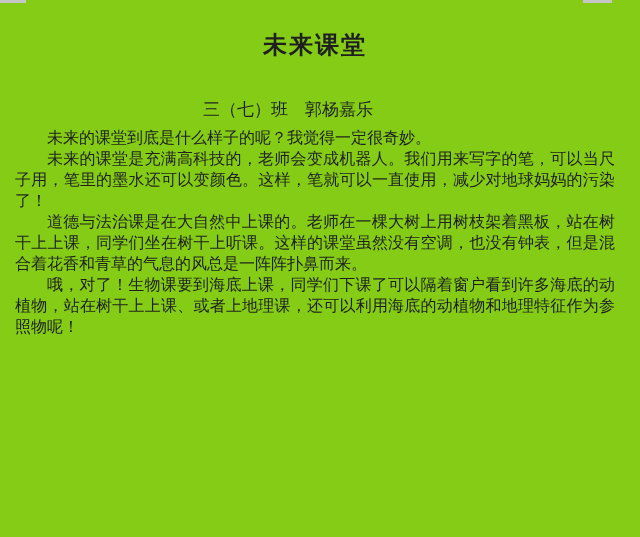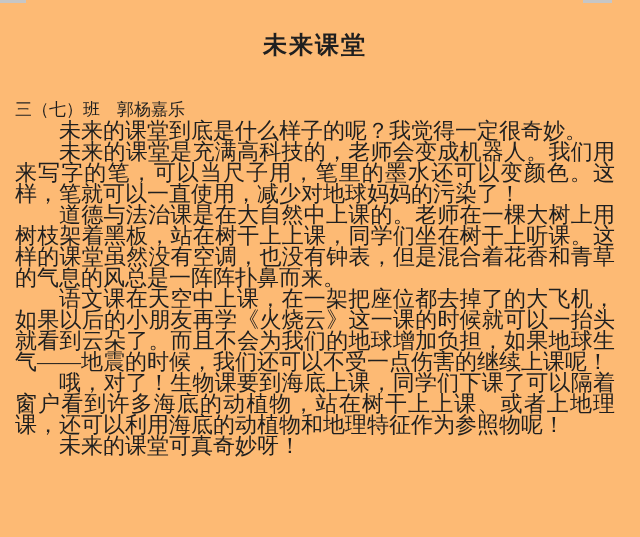--- a/index.html
+++ b/index.html
@@ -4,21 +4,21 @@
 <style>
   html, body {
     margin: 0;
     padding: 0;
     background: #ffffff;
   }
   .page {
     position: relative;
     width: 640px;
     height: 537px;
-    background: #fdba74;
+    background: #84cc16;
     overflow: hidden;
     color: #1f1f1f;
     font-family: "Liberation Serif", "DejaVu Serif", serif;
   }
   
   .edge-frag {
     position: absolute;
     top: 0;
     height: 3px;
     background: #c6c6c6;
@@ -30,29 +30,29 @@
     margin: 30px 25px 0 15px;
     text-align: center;
     font-size: 24px;
     line-height: 30px;
     font-weight: bold;
     letter-spacing: 2px;
   }
   .byline {
     margin-top: 39px;
     padding: 0 79px 0 15px;
-    text-align: left;
+    text-align: center;
     font-size: 17px;
     line-height: 21px;
     white-space: pre;
   }
   .content {
-    margin-top: 0;
+    margin-top: 7px;
     padding: 0 25px 0 15px;
-    font-size: 22px;
+    font-size: 16px;
     line-height: 21px;
     text-align: justify;
     text-justify: inter-ideograph;
     font-family: Liberation Serif, serif;
   }
   .content p {
     margin: 0;
     text-indent: 2em;
   }
 </style>
@@ -65,18 +65,16 @@
   <div class="edge-frag right"></div>
 
   <h1 class="title">未来课堂</h1>
 
   <div class="byline">三（七）班　郭杨嘉乐</div>
 
   <div class="content">
     <p>未来的课堂到底是什么样子的呢？我觉得一定很奇妙。</p>
     <p>未来的课堂是充满高科技的，老师会变成机器人。我们用来写字的笔，可以当尺子用，笔里的墨水还可以变颜色。这样，笔就可以一直使用，减少对地球妈妈的污染了！</p>
     <p>道德与法治课是在大自然中上课的。老师在一棵大树上用树枝架着黑板，站在树干上上课，同学们坐在树干上听课。这样的课堂虽然没有空调，也没有钟表，但是混合着花香和青草的气息的风总是一阵阵扑鼻而来。</p>
-    <p>语文课在天空中上课，在一架把座位都去掉了的大飞机，如果以后的小朋友再学《火烧云》这一课的时候就可以一抬头就看到云朵了。而且不会为我们的地球增加负担，如果地球生气——地震的时候，我们还可以不受一点伤害的继续上课呢！</p>
     <p>哦，对了！生物课要到海底上课，同学们下课了可以隔着窗户看到许多海底的动植物，站在树干上上课、或者上地理课，还可以利用海底的动植物和地理特征作为参照物呢！</p>
-    <p>未来的课堂可真奇妙呀！</p>
   </div>
 
 </div>
 
 </body></html>

